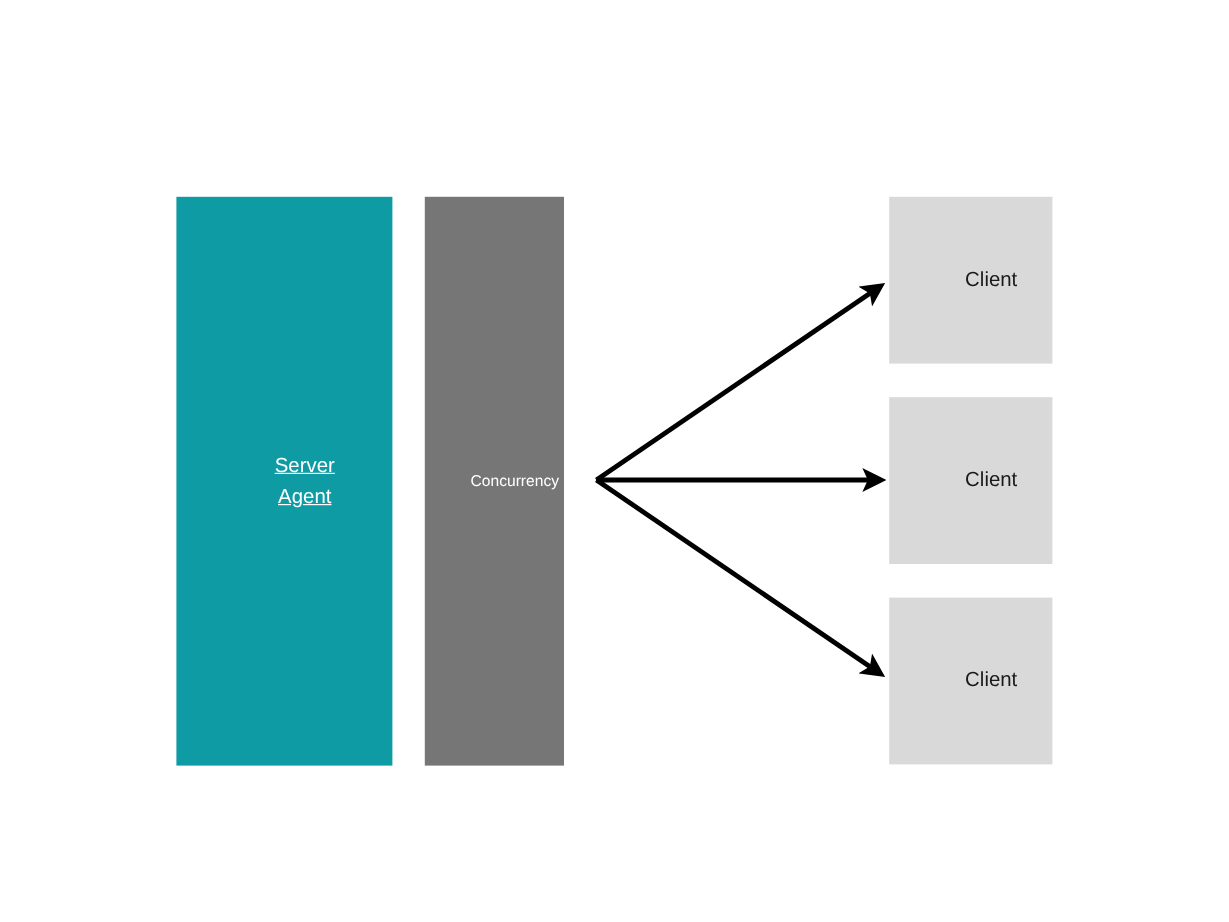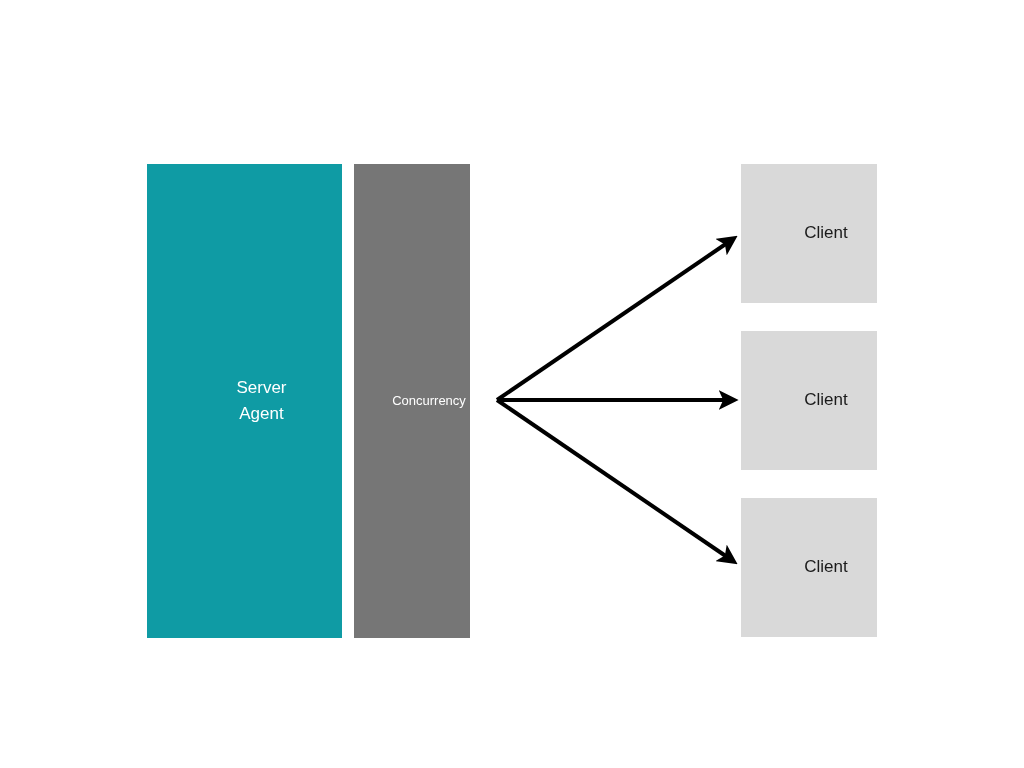--- a/index.html
+++ b/index.html
@@ -44,25 +44,26 @@
     justify-content: center;
     text-align: center;
     box-sizing: border-box;
     line-height: 1.55;
     padding-left: 34px;
   }
 
   .node-server {
     left: 147px;
     top: 164px;
-    width: 195px;
+    width: 180px;
     height: 474px;
     background: #0F9BA4;
     color: #ffffff;
     font-size: 17px;
+    text-decoration: underline;
   }
 
   .node-concurrency {
     left: 354px;
     top: 164px;
     width: 116px;
     height: 474px;
     background: #767676;
     color: #ffffff;
     font-size: 13px;

